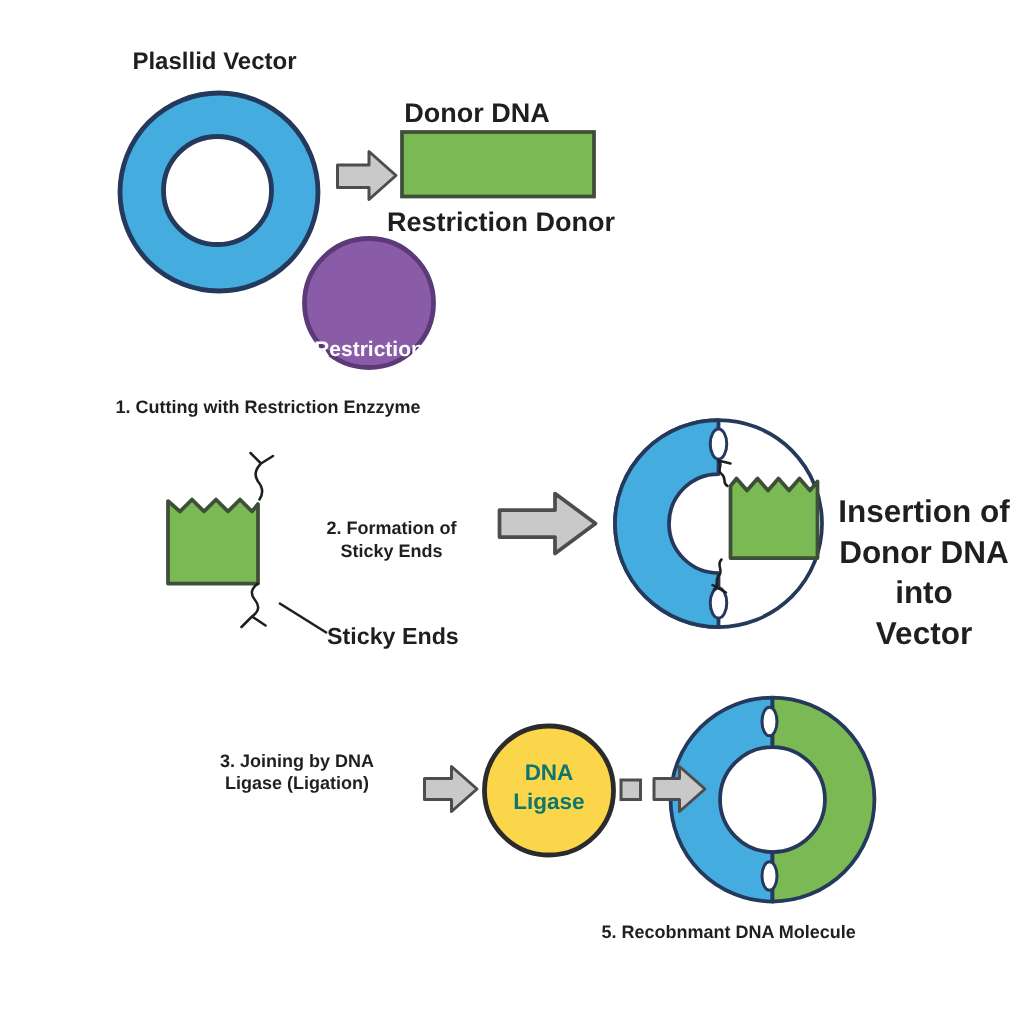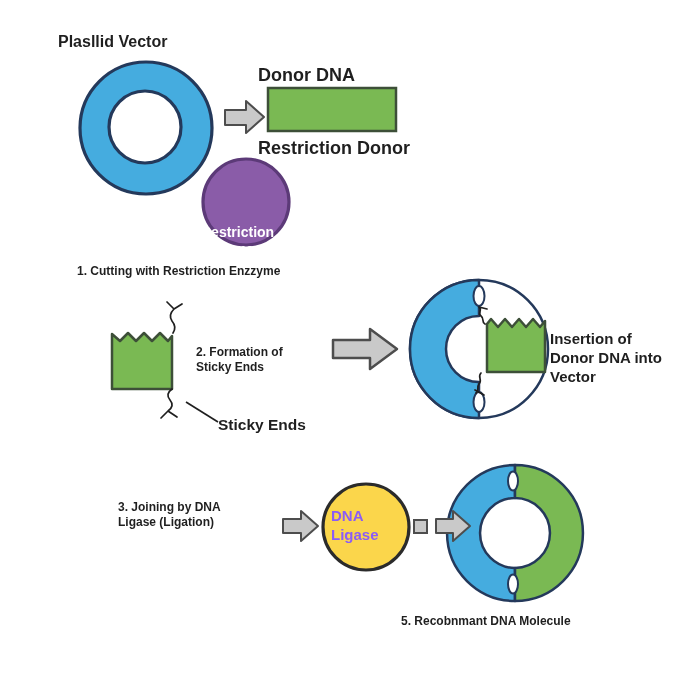--- a/index.html
+++ b/index.html
@@ -9,25 +9,25 @@
     font-family:"Liberation Sans", sans-serif;
     color:var(--text,#1F1F1F);
   }
   #scene{position:absolute;left:0;top:0;width:688px;height:688px;}
   .label{
     position:absolute;
     font-size:18px;font-weight:600;line-height:1.28;
     color:var(--text,#1F1F1F);
     white-space:nowrap;
   }
-  .center{}
+  .center{text-align:center;}
   .ml{white-space:pre-line;}
   .caption{font-size:12px;}
   .on-purple{color:#ffffff;font-weight:700;font-size:14px;line-height:1.2;}
-  .on-yellow{color:#8b5cf6;font-weight:700;font-size:15px;line-height:1.25;}
+  .on-yellow{color:#0f766e;font-weight:700;font-size:15px;line-height:1.25;}
 
   
   .f-blue  {fill:var(--plasmid-blue,#45ACDF);}
   .f-green {fill:var(--donor-green,#7AB953);}
   .f-purple{fill:var(--enzyme-purple,#8A5CA8);}
   .f-yellow{fill:var(--ligase-yellow,#FBD64B);}
   .f-gray  {fill:var(--arrow-gray,#C9C9C9);}
   .f-white {fill:#ffffff;}
   .f-none  {fill:none;}
   .s-navy  {stroke:var(--outline-navy,#24395B);}
@@ -89,21 +89,21 @@
 <div class="label center ml on-purple" style="left:201px;top:184px;width:90px;margin-top:40px;">Restriction
 Enzyme</div>
 
 <div class="label caption" style="left:77px;top:264px;">1. Cutting with Restriction Enzzyme</div>
 
 <div class="label caption center ml" style="left:196px;top:345px;width:130px;">2. Formation of
 Sticky Ends</div>
 
 <div class="label" style="left:218px;top:415px;font-size:15.5px;">Sticky Ends</div>
 
-<div class="label center ml" style="left:550px;top:329px;width:132px;font-size:15px;">Insertion of
+<div class="label center ml" style="left:550px;top:329px;width:132px;font-size:21px;">Insertion of
 Donor DNA into
 Vector</div>
 
 <div class="label caption center ml" style="left:118px;top:500px;width:160px;">3. Joining by DNA
 Ligase (Ligation)</div>
 
 <div class="label center ml on-yellow" style="left:331px;top:507px;width:70px;">DNA
 Ligase</div>
 
 <div class="label caption" style="left:401px;top:614px;">5. Recobnmant DNA Molecule</div>

